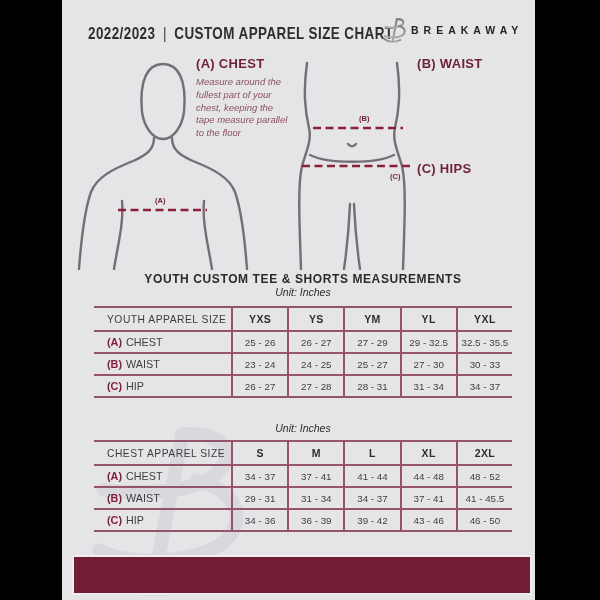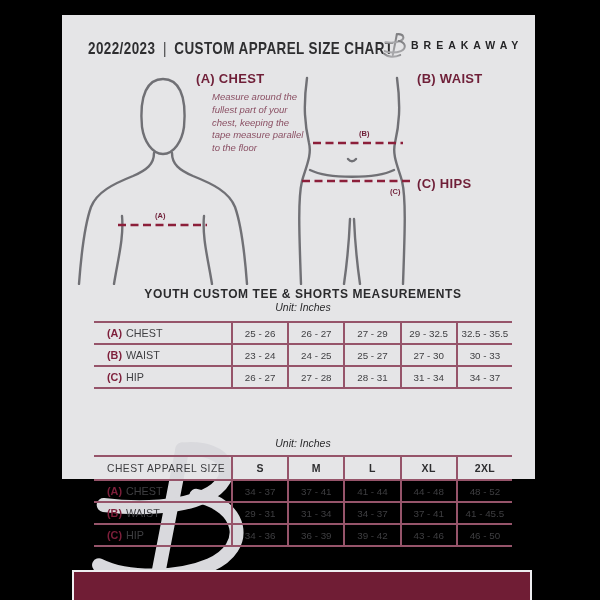--- a/index.html
+++ b/index.html
@@ -9,21 +9,21 @@
     --ink:#2d2d2f;
     --ink2:#3f3f42;
     --desc:#8a4f63;
     --fig:#707075;
     --card:#e5e5e7;
     --wm:#d9d9dd;
   }
   html,body{margin:0;padding:0;background:#000;}
   body{font-family:"Liberation Sans",sans-serif;}
   .canvas{position:relative;width:600px;height:600px;background:#000;overflow:hidden;}
-  .card{position:absolute;left:62px;top:15px;width:473px;height:464px;background:var(--card);}
+  .card{position:absolute;left:62px;top:0;width:473px;height:600px;background:var(--card);}
   .abs{position:absolute;}
 
   
   .hdr-title{left:26px;top:24px;font-weight:bold;font-size:16px;color:#2e2e30;
     letter-spacing:.5px;transform:scale(.84,1.05);transform-origin:left top;white-space:nowrap;}
   .hdr-title .sep{margin:0 9px;font-weight:normal;color:#3a3a3c;}
   .brand{left:320px;top:15px;display:flex;align-items:center;gap:2px;}
   .brand-name{font-weight:bold;font-size:10.5px;letter-spacing:5px;color:#242426;}
 
   
@@ -103,21 +103,21 @@
         <line x1="240" y1="114" x2="350" y2="114"></line>
       </g>
       <g fill="var(--maroon)" font-size="7.5" font-weight="bold">
         <text x="93" y="151">(A)</text>
         <text x="297" y="69">(B)</text>
         <text x="328" y="127">(C)</text>
       </g>
     </svg>
 
     <div class="abs m-head" style="left:134px;top:56px;">(A) CHEST</div>
-    <div class="abs m-desc" style="left:134px;top:76px;width:118px;margin-left:16px;">Measure around the
+    <div class="abs m-desc" style="left:134px;top:76px;width:118px;">Measure around the
 fullest part of your
 chest, keeping the
 tape measure parallel
 to the floor</div>
 
     <div class="abs m-head" style="left:355px;top:56px;">(B) WAIST</div>
 
     <div class="abs m-head" style="left:355px;top:161px;">(C) HIPS</div>
 
     <svg class="abs watermark" width="190" height="185" viewBox="0 0 40 40">
@@ -125,20 +125,28 @@
         <path d="M 22,4 L 16,35"></path>
         <path d="M 22,4 C 32,3 35,10 27,14 C 22,16.5 13,17 5,16"></path>
         <path d="M 25,14 C 35,16 37,25 28,29 C 21,32 10,32 4,29"></path>
         <path d="M 27,35 C 18,39 8,38 3,33"></path>
       </g>
     </svg>
 
     <div class="abs sec-title" style="top:272px;">YOUTH CUSTOM TEE &amp; SHORTS MEASUREMENTS</div>
     <div class="abs sec-unit" style="top:286px;">Unit: Inches</div>
     <div class="abs table" style="top:306px;" id="youth-table">
+        <div class="trow thead">
+          <div class="tcell first">YOUTH APPAREL SIZE</div>
+          <div class="tcell">YXS</div>
+          <div class="tcell">YS</div>
+          <div class="tcell">YM</div>
+          <div class="tcell">YL</div>
+          <div class="tcell">YXL</div>
+        </div>
         <div class="trow tdata">
           <div class="tcell first">
             <span class="prefix">(A)</span>
             <span>CHEST</span>
           </div>
           <div class="tcell">25 - 26</div>
           <div class="tcell">26 - 27</div>
           <div class="tcell">27 - 29</div>
           <div class="tcell">29 - 32.5</div>
           <div class="tcell">32.5 - 35.5</div>

